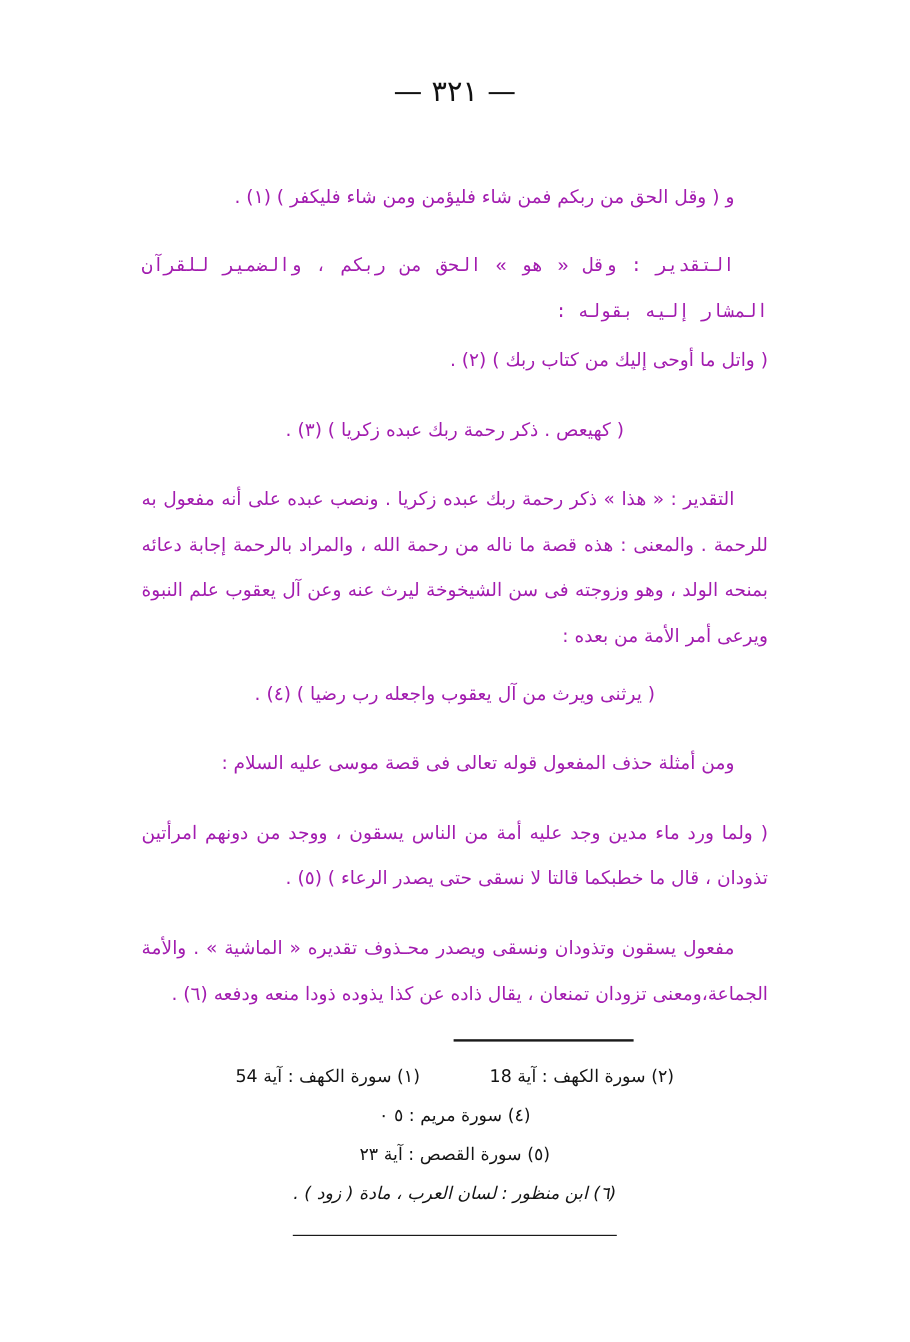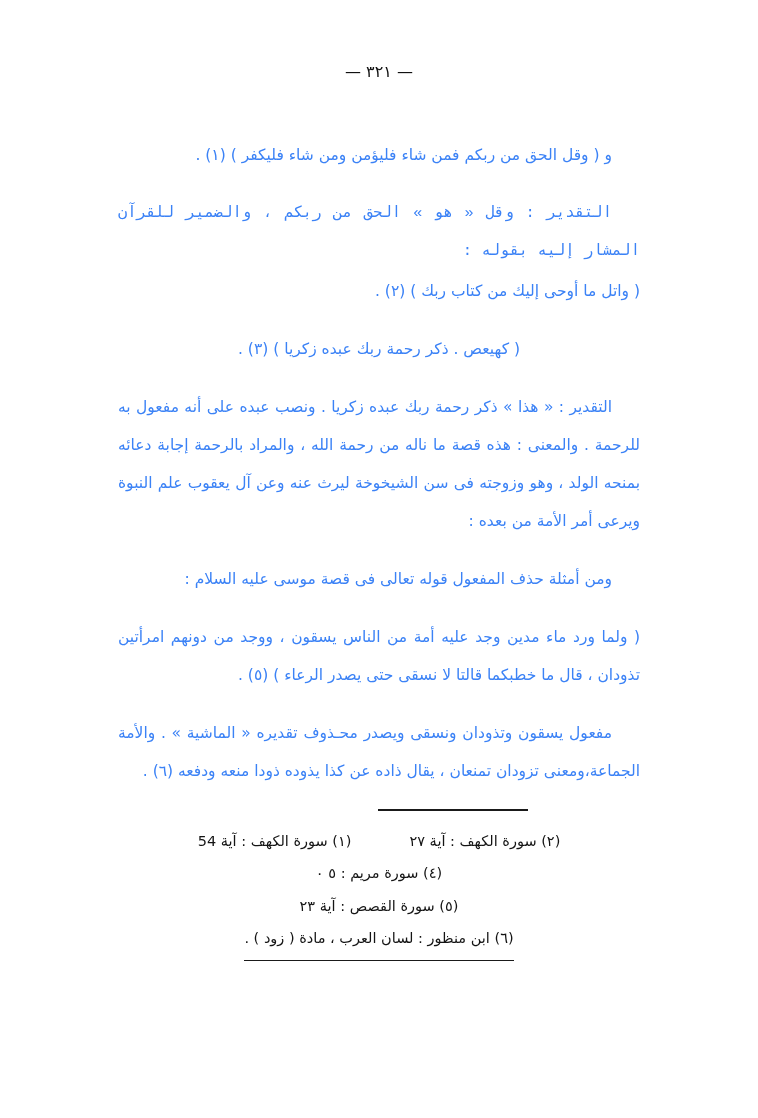--- a/index.html
+++ b/index.html
@@ -16,32 +16,32 @@
     overflow: hidden;
   }
   .page {
     position: absolute;
     inset: 0;
     padding: 62px 118px 40px 118px;
     box-sizing: border-box;
   }
   .page-number {
     text-align: center;
-    font-size: 16px;
+    font-size: 24px;
     letter-spacing: 1px;
     margin: 0 0 56px 0;
     font-family: "DejaVu Sans", sans-serif;
     color: #111;
   }
   .body-text {
     direction: rtl;
     text-align: justify;
     font-size: 15.5px;
     line-height: 2.45;
-    color: #3b82f6;
+    color: #a21caf;
   }
   .para {
     margin: 0 0 10px 0;
   }
   .para.indent {
     text-indent: 28px;
   }
   .para.center {
     text-align: center;
     text-indent: 0;
@@ -75,21 +75,22 @@
     gap: 58px;
   }
   .fn-row.single {
   }
   .fn-item {
     white-space: nowrap;
   }
   .fn-underline {
     display: inline-block;
     border-bottom: 1.5px solid #1a1a1a;
-    padding-bottom: 5px;
+    padding-bottom: 17px;
+    font-style: italic;
   }
 </style>
 </head>
 <body>
 
 <div class="page">
 
   <div class="page-number">— ٣٢١ —</div>
 
   <div class="body-text">
@@ -104,20 +105,21 @@
 
     <div class="spacer-sm"></div>
 
 
     <p class="para center">( كهيعص . ذكر رحمة ربك عبده زكريا ) (٣) .</p>
 
     <div class="spacer-sm"></div>
 
     <p class="para indent justify-block">التقدير : « هذا » ذكر رحمة ربك عبده زكريا . ونصب عبده على أنه مفعول به للرحمة . والمعنى : هذه قصة ما ناله من رحمة الله ، والمراد بالرحمة إجابة دعائه بمنحه الولد ، وهو وزوجته فى سن الشيخوخة ليرث عنه وعن آل يعقوب علم النبوة ويرعى أمر الأمة من بعده :</p>
 
+    <p class="para center">( يرثنى ويرث من آل يعقوب واجعله رب رضيا ) (٤) .</p>
 
     <div class="spacer-sm"></div>
 
     <p class="para indent">ومن أمثلة حذف المفعول قوله تعالى فى قصة موسى عليه السلام :</p>
 
     <div class="spacer-sm"></div>
 
     <p class="para justify-block">( ولما ورد ماء مدين وجد عليه أمة من الناس يسقون ، ووجد من دونهم امرأتين تذودان ، قال ما خطبكما قالتا لا نسقى حتى يصدر الرعاء ) (٥) .</p>
 
     <div class="spacer-sm"></div>
@@ -125,21 +127,21 @@
     <p class="para indent justify-block">مفعول يسقون وتذودان ونسقى ويصدر محـذوف تقديره « الماشية » . والأمة الجماعة،ومعنى تزودان تمنعان ، يقال ذاده عن كذا يذوده ذودا منعه ودفعه (٦) .</p>
 
   </div>
 
   <div class="footnote-rule"></div>
 
   <div class="footnotes">
     <div class="fn-row">
       <span class="fn-item">
         <span>(٢)</span>
-        <span>سورة الكهف : آية ٢٧</span>
+        <span>سورة الكهف : آية 18</span>
       </span>
       <span class="fn-item">
         <span>(١)</span>
         <span>سورة الكهف : آية 54</span>
       </span>
     </div>
     <div class="fn-row">
       <span class="fn-item">
         <span>(٤)</span>
         <span>سورة مريم : ٥ ٠</span>

